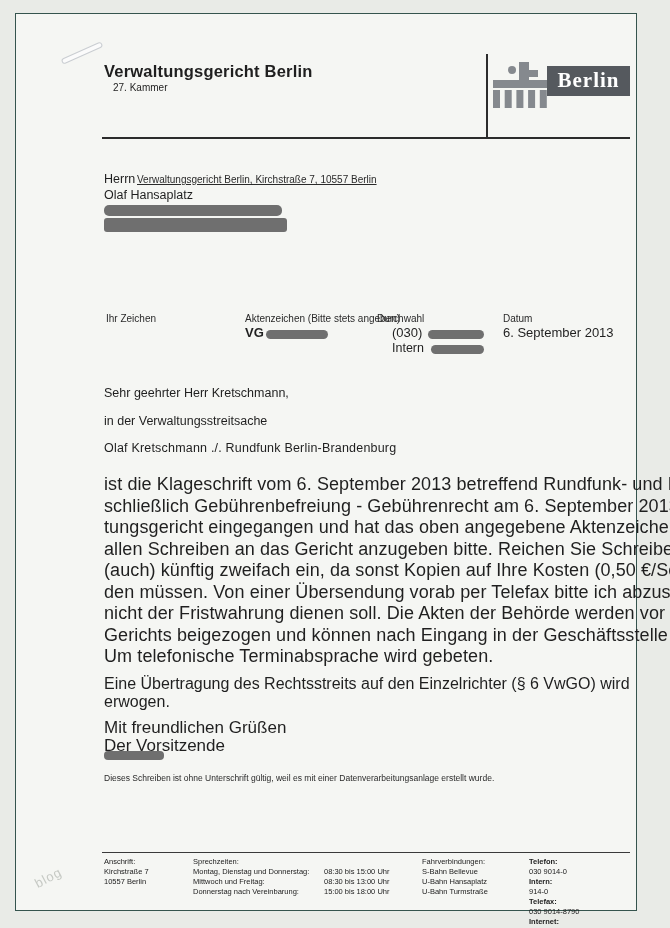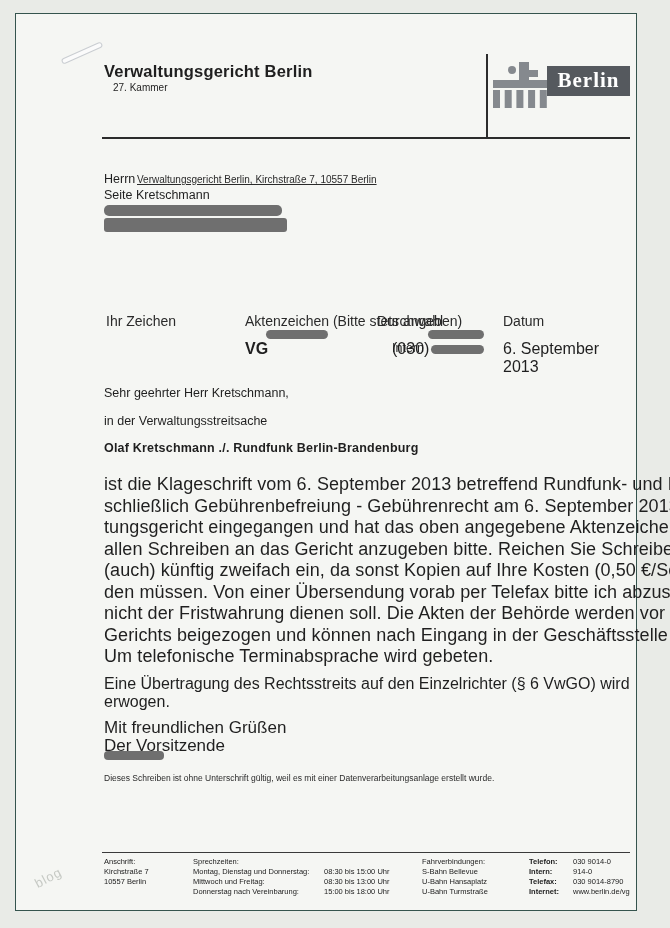--- a/index.html
+++ b/index.html
@@ -41,54 +41,54 @@
     letter-spacing:1px;
   }
   
   .return-line{left:90px;top:160px;font-size:10px;text-decoration:underline;color:#2a2a2a;margin-left:31px;}
   .addr-salutation{left:88px;top:158px;font-size:12.5px;}
   .addr-name{left:88px;top:174px;font-size:12.5px;}
   .redact{background:#6f6f6f;border-radius:5px;}
   .redact-street{left:88px;top:191px;width:178px;height:11px;}
   .redact-city{left:88px;top:204px;width:183px;height:14px;border-radius:3px;}
   
-  .ref-label{font-size:14px;color:#2a2a2a;top:299px;}
+  .ref-label{font-size:10px;color:#2a2a2a;top:299px;}
   .lbl-ihr{left:90px;}
   .lbl-akt{left:229px;}
   .lbl-durchwahl{left:361px;}
   .lbl-datum{left:487px;}
-  .ref-value{font-size:16px;top:311px;margin-top:15px;}
+  .ref-value{font-size:13px;top:311px;}
   .val-akt{left:229px;font-weight:bold;}
   .redact-akt{left:250px;top:316px;width:62px;height:9px;}
   .val-durchwahl{left:376px;}
   .redact-durchwahl{left:412px;top:316px;width:56px;height:9px;}
   .val-intern{left:376px;top:327px;font-size:12.5px;}
   .redact-intern{left:415px;top:331px;width:53px;height:9px;}
   .val-datum{left:487px;}
   
   .greeting{left:88px;top:372px;font-size:12.5px;}
   .matter-intro{left:88px;top:400px;font-size:12.5px;}
-  .case-title{left:88px;top:427px;font-size:12.5px;font-weight:bold;letter-spacing:.2px;}
+  .case-title{left:88px;top:427px;font-size:12.5px;font-weight:normal;letter-spacing:.2px;}
   .para1{left:88px;top:460px;font-size:18px;line-height:21.5px;white-space:pre;letter-spacing:.1px;}
   .para2{left:88px;top:661px;font-size:16px;}
   .closing{left:88px;top:705px;font-size:17px;line-height:18px;white-space:pre;}
   .redact-signature{left:88px;top:737px;width:60px;height:9px;border-radius:4px;}
   .validity-note{left:88px;top:759px;font-size:8.5px;color:#2a2a2a;}
   
   .footer-rule{left:86px;top:838px;width:528px;height:1px;background:#3a3a3a;}
   .foot{font-size:7.5px;line-height:10px;color:#222;}
   .foot-col1{left:88px;top:843px;}
   .foot-col2{left:177px;top:843px;}
   .foot-col3{left:406px;top:843px;}
   .foot-col4{left:513px;top:843px;}
   .foot-heading{font-weight:normal;}
   .hours-row{display:flex;}
   .hours-day{width:131px;}
   .hours-time{white-space:nowrap;}
-  .contact-row{display:flex;}
+  .contact-row{display:flex;flex-direction:column;}
   .contact-label{width:44px;font-weight:bold;}
   .pre{white-space:pre;}
 </style>
 </head>
 <body>
 
 <div class="scan-frame">
 
   <div class="pen-mark"></div>
 
@@ -108,21 +108,21 @@
         <rect x="24.4" y="30" width="7" height="18"></rect>
         <rect x="36.1" y="30" width="7" height="18"></rect>
         <rect x="47.8" y="30" width="7" height="18"></rect>
       </g>
     </svg>
   </div>
   <div class="abs logo-box">Berlin</div>
 
   <div class="abs return-line">Verwaltungsgericht Berlin, Kirchstraße 7, 10557 Berlin</div>
   <div class="abs addr-salutation">Herrn</div>
-  <div class="abs addr-name">Seite Kretschmann</div>
+  <div class="abs addr-name">Olaf Hansaplatz</div>
   <div class="abs redact redact-street"></div>
   <div class="abs redact redact-city"></div>
 
   <div class="abs ref-label lbl-ihr">Ihr Zeichen</div>
   <div class="abs ref-label lbl-akt">Aktenzeichen (Bitte stets angeben)</div>
   <div class="abs ref-label lbl-durchwahl">Durchwahl</div>
   <div class="abs ref-label lbl-datum">Datum</div>
 
   <div class="abs ref-value val-akt">VG</div>
   <div class="abs redact redact-akt"></div>

